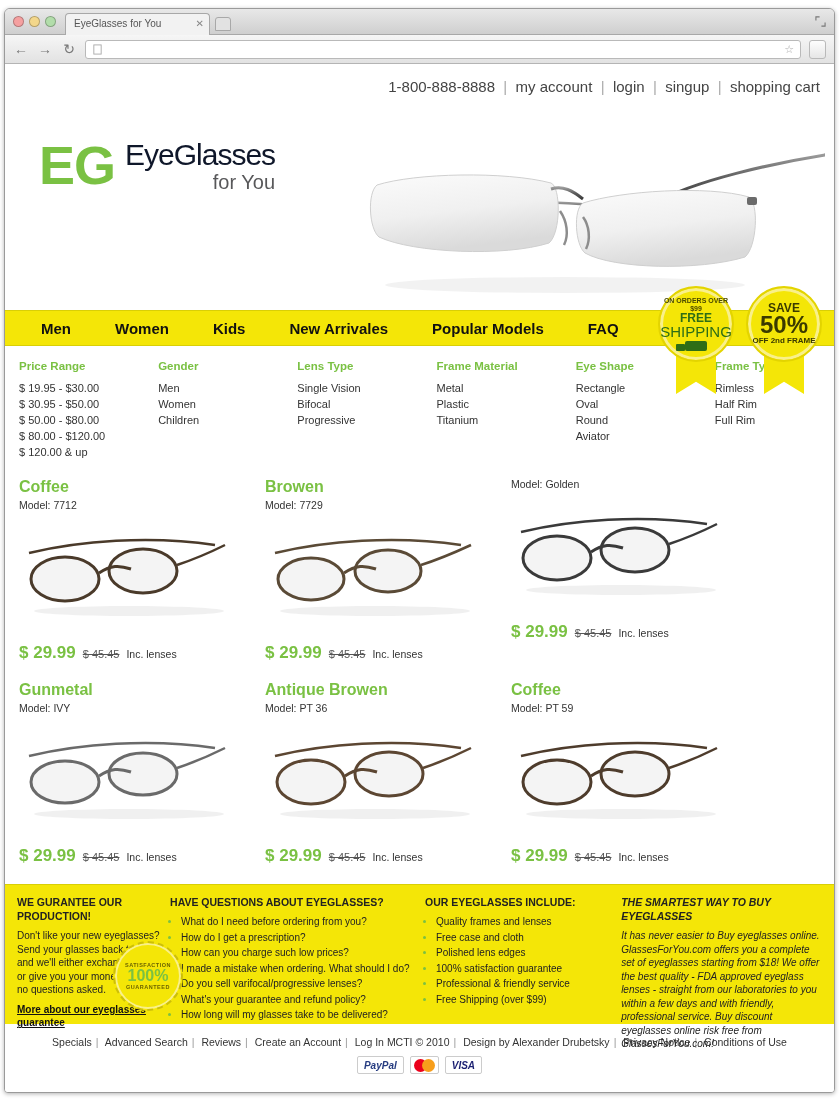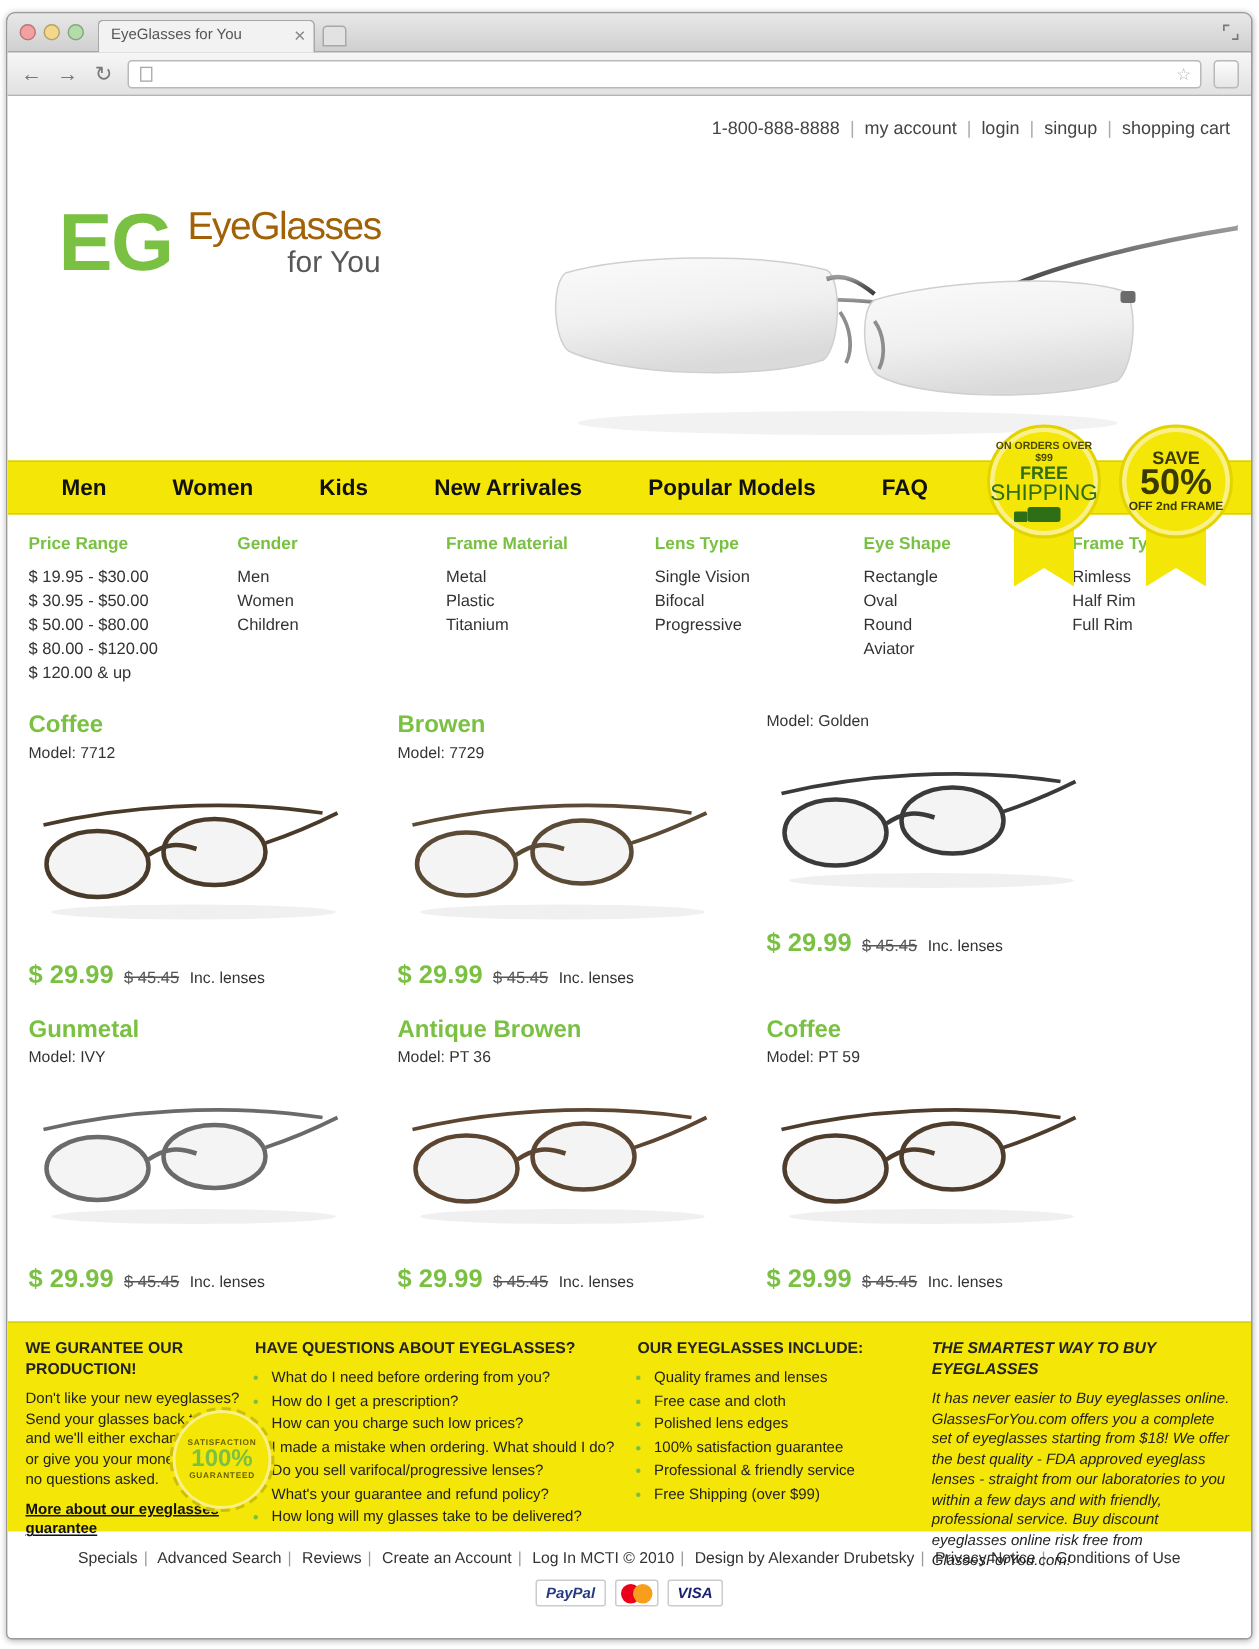--- a/index.html
+++ b/index.html
@@ -62,34 +62,34 @@
     font-size: 10px; color:#444; position:relative;
   }
   .urlbar .star { position:absolute; right:6px; top:2px; color:#b0b0b0; font-size:11px;}
   .wrench { width:17px; height:19px; border:1px solid #b9b9b9; border-radius:3px;
     background:linear-gradient(#fdfdfd,#e6e6e6); }
 
   
   .page { position:relative; width:829px; height:1029px; background:#fff; overflow:hidden; }
 
   .topbar {
-    text-align:right; font-size:12px; color:#444;
+    text-align:right; font-size:15px; color:#444;
     padding: 14px 14px 0 0;
   }
   .topbar a { color:#444; text-decoration:none; }
   .topbar .sep { color:#aaa; }
 
   .masthead { position:relative; height:215px; }
   .logo { position:absolute; left:34px; top:43px; display:flex; align-items:flex-start; }
   .logo-eg {
     font-size:54px; font-weight:bold; color:#7ac143; line-height:1;
     letter-spacing:-1px; font-family:"Liberation Sans", sans-serif;
   }
   .logo-text { margin-left:10px; padding-top:2px; }
-  .logo-main { font-size:26px; color:#a16207; line-height:1; letter-spacing:-1px; }
+  .logo-main { font-size:30px; color:#0f172a; line-height:1; letter-spacing:-1px; }
   .logo-sub { font-size:20px; color:#58585a; text-align:right; line-height:1.2; }
 
   
   .hero { position:absolute; left:350px; top:30px; width:470px; height:185px; }
 
   
   .navbar {
     height: 36px; background:#f4e607;
     border-top:1px solid #d9cf06; border-bottom:1px solid #d9cf06;
     display:flex; align-items:center; padding-left:14px; position:relative;
@@ -316,30 +316,30 @@
         <div class="fi">$ 80.00 - $120.00</div>
         <div class="fi">$ 120.00 &amp; up</div>
       </div>
       <div class="fcol">
         <h4>Gender</h4>
         <div class="fi">Men</div>
         <div class="fi">Women</div>
         <div class="fi">Children</div>
       </div>
       <div class="fcol">
+        <h4>Lens Type</h4>
+        <div class="fi">Single Vision</div>
+        <div class="fi">Bifocal</div>
+        <div class="fi">Progressive</div>
+      </div>
+      <div class="fcol">
         <h4>Frame Material</h4>
         <div class="fi">Metal</div>
         <div class="fi">Plastic</div>
         <div class="fi">Titanium</div>
-      </div>
-      <div class="fcol">
-        <h4>Lens Type</h4>
-        <div class="fi">Single Vision</div>
-        <div class="fi">Bifocal</div>
-        <div class="fi">Progressive</div>
       </div>
       <div class="fcol">
         <h4>Eye Shape</h4>
         <div class="fi">Rectangle</div>
         <div class="fi">Oval</div>
         <div class="fi">Round</div>
         <div class="fi">Aviator</div>
       </div>
       <div class="fcol">
         <h4>Frame Type</h4>

